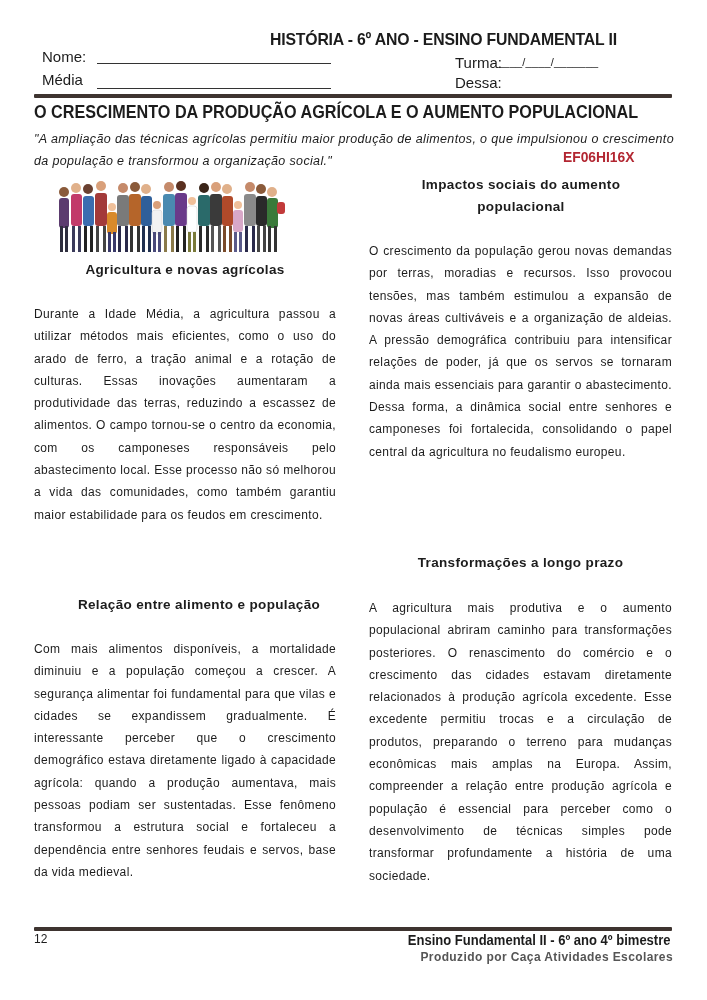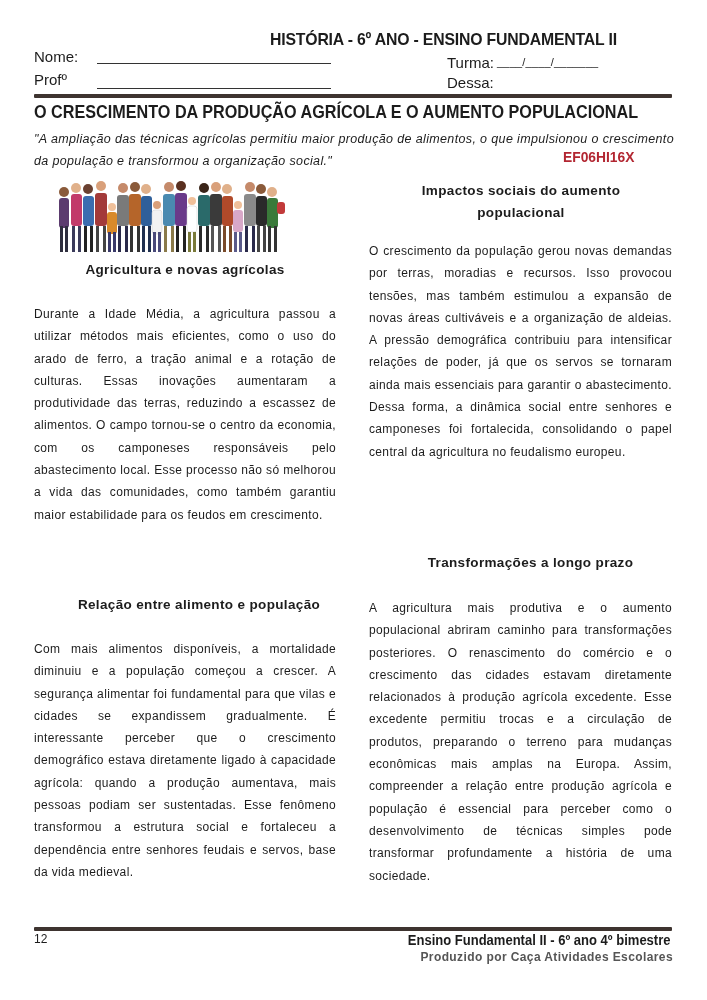--- a/index.html
+++ b/index.html
@@ -1,40 +1,40 @@
 <!DOCTYPE html>
 <html><head>
   <meta charset="utf-8">
   <style>
     html, body { margin: 0; padding: 0; background: #ffffff; }
     body { width: 707px; height: 1000px; position: relative; overflow: hidden;
       font-family: "Liberation Sans", sans-serif; color: #1c1c1c; }
     .abs { position: absolute; }
     .hdr-title { left: 270px; top: 30px; font-size: 17px; font-weight: bold; letter-spacing: -0.2px; transform: scaleX(0.93); transform-origin: left top; white-space: nowrap; }
-    .lbl { font-size: 15px; }
+    .lbl { font-size: 15px; margin-left: 8px; }
     .line { border-bottom: 1px solid #333; height: 0; }
     .rule { height: 4px; background: #3e3430; border-radius: 1px; }
     .main-title { left: 34px; top: 102px; font-size: 17.5px; font-weight: bold; white-space: nowrap; transform: scaleX(0.925); transform-origin: left top; }
     .quote { left: 34px; top: 128px; width: 640px; font-size: 12.5px; font-style: italic; line-height: 22px; text-align: justify; text-align-last: left; letter-spacing: 0.35px; }
     .code { left: 563px; top: 148px; font-size: 15px; font-weight: bold; color: #b22631; transform: scaleX(0.92); transform-origin: left top; }
     .col { font-size: 12px; line-height: 22.3px; text-align: justify; letter-spacing: 0.35px; }
     .h { font-size: 13.5px; font-weight: bold; text-align: center; line-height: 22.3px; letter-spacing: 0.35px; }
     .crowd { left: 55px; top: 176px; width: 236px; height: 80px; }
     .footer-left { left: 34px; top: 932px; font-size: 12px; }
     .footer-right { right: 36px; top: 932px; font-size: 14px; font-weight: bold; transform: scaleX(0.93); transform-origin: right top; white-space: nowrap; }
     .footer-sub { right: 34px; top: 950px; font-size: 12px; font-weight: bold; color: #555; letter-spacing: 0.4px; }
   </style>
 </head>
 <body>
 
 <div class="abs hdr-title">HISTÓRIA - 6º ANO - ENSINO FUNDAMENTAL II</div>
 
 <div class="abs lbl" style="left:34px; top:48px;">Nome:</div>
 <div class="abs line" style="left:97px; top:63px; width:234px;"></div>
-<div class="abs lbl" style="left:34px; top:71px;">Profº</div>
+<div class="abs lbl" style="left:34px; top:71px;">Média</div>
 <div class="abs line" style="left:97px; top:88px; width:234px;"></div>
 
 <div class="abs lbl" style="left:447px; top:54px;">Turma:</div>
 <div class="abs" style="left:497px; top:56px; font-size:11px; letter-spacing:0.2px;">____/____/_______</div>
 <div class="abs lbl" style="left:447px; top:74px;">Dessa:</div>
 
 <div class="abs rule" style="left:34px; top:94px; width:638px;"></div>
 
 <div class="abs main-title">O CRESCIMENTO DA PRODUÇÃO AGRÍCOLA E O AUMENTO POPULACIONAL</div>
 <div class="abs quote">"A ampliação das técnicas agrícolas permitiu maior produção de alimentos, o que impulsionou o crescimento da população e transformou a organização social."</div>
@@ -120,21 +120,21 @@
       <rect x="219" y="50" width="3" height="26" fill="#333"></rect>
     <rect x="222" y="26" width="8" height="12" rx="3" fill="#c23a3a"></rect>
   </g>
 </svg>
 
 <div class="abs h" style="left:34px; top:259px; width:302px;">Agricultura e novas agrícolas</div>
 <div class="abs col" style="left:34px; top:303px; width:302px;">Durante a Idade Média, a agricultura passou a utilizar métodos mais eficientes, como o uso do arado de ferro, a tração animal e a rotação de culturas. Essas inovações aumentaram a produtividade das terras, reduzindo a escassez de alimentos. O campo tornou-se o centro da economia, com os camponeses responsáveis pelo abastecimento local. Esse processo não só melhorou a vida das comunidades, como também garantiu maior estabilidade para os feudos em crescimento.</div>
 <div class="abs h" style="left:48px; top:594px; width:302px;">Relação entre alimento e população</div>
 <div class="abs col" style="left:34px; top:638px; width:302px;">Com mais alimentos disponíveis, a mortalidade diminuiu e a população começou a crescer. A segurança alimentar foi fundamental para que vilas e cidades se expandissem gradualmente. É interessante perceber que o crescimento demográfico estava diretamente ligado à capacidade agrícola: quando a produção aumentava, mais pessoas podiam ser sustentadas. Esse fenômeno transformou a estrutura social e fortaleceu a dependência entre senhores feudais e servos, base da vida medieval.</div>
 
-<div class="abs h" style="left:390px; top:180px; width:262px;">Impactos sociais do aumento populacional</div>
+<div class="abs h" style="left:390px; top:174px; width:262px;">Impactos sociais do aumento populacional</div>
 <div class="abs col" style="left:369px; top:240px; width:303px;">O crescimento da população gerou novas demandas por terras, moradias e recursos. Isso provocou tensões, mas também estimulou a expansão de novas áreas cultiváveis e a organização de aldeias. A pressão demográfica contribuiu para intensificar relações de poder, já que os servos se tornaram ainda mais essenciais para garantir o abastecimento. Dessa forma, a dinâmica social entre senhores e camponeses foi fortalecida, consolidando o papel central da agricultura no feudalismo europeu.</div>
-<div class="abs h" style="left:379px; top:552px; width:303px;">Transformações a longo prazo</div>
+<div class="abs h" style="left:369px; top:552px; width:303px;">Transformações a longo prazo</div>
 <div class="abs col" style="left:369px; top:597px; width:303px;">A agricultura mais produtiva e o aumento populacional abriram caminho para transformações posteriores. O renascimento do comércio e o crescimento das cidades estavam diretamente relacionados à produção agrícola excedente. Esse excedente permitiu trocas e a circulação de produtos, preparando o terreno para mudanças econômicas mais amplas na Europa. Assim, compreender a relação entre produção agrícola e população é essencial para perceber como o desenvolvimento de técnicas simples pode transformar profundamente a história de uma sociedade.</div>
 
 <div class="abs rule" style="left:34px; top:927px; width:638px;"></div>
 <div class="abs footer-left">12</div>
 <div class="abs footer-right">Ensino Fundamental II - 6º ano 4º bimestre</div>
 <div class="abs footer-sub">Produzido por Caça Atividades Escolares</div>
 
 </body></html>

